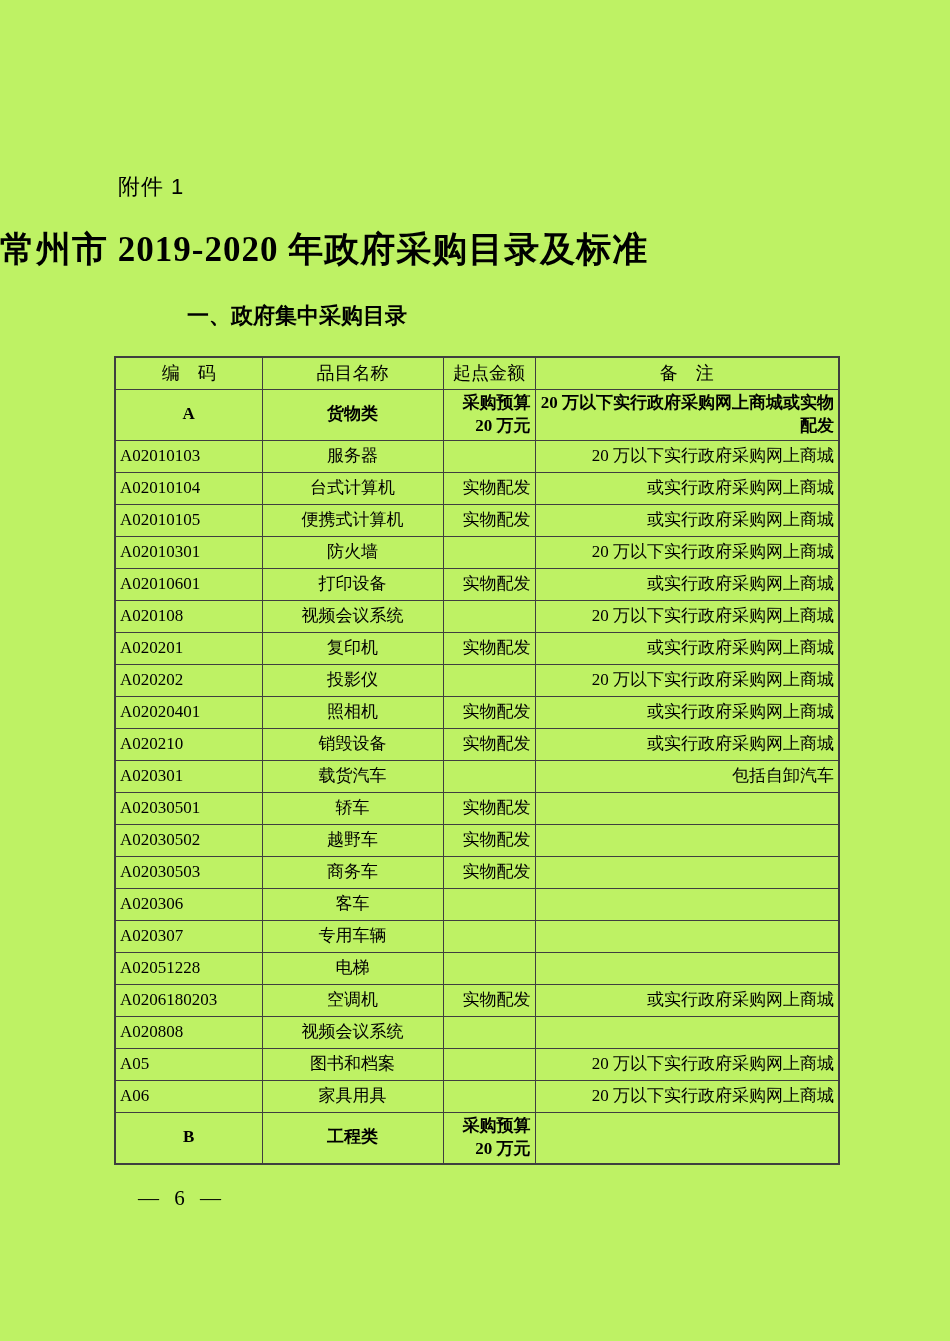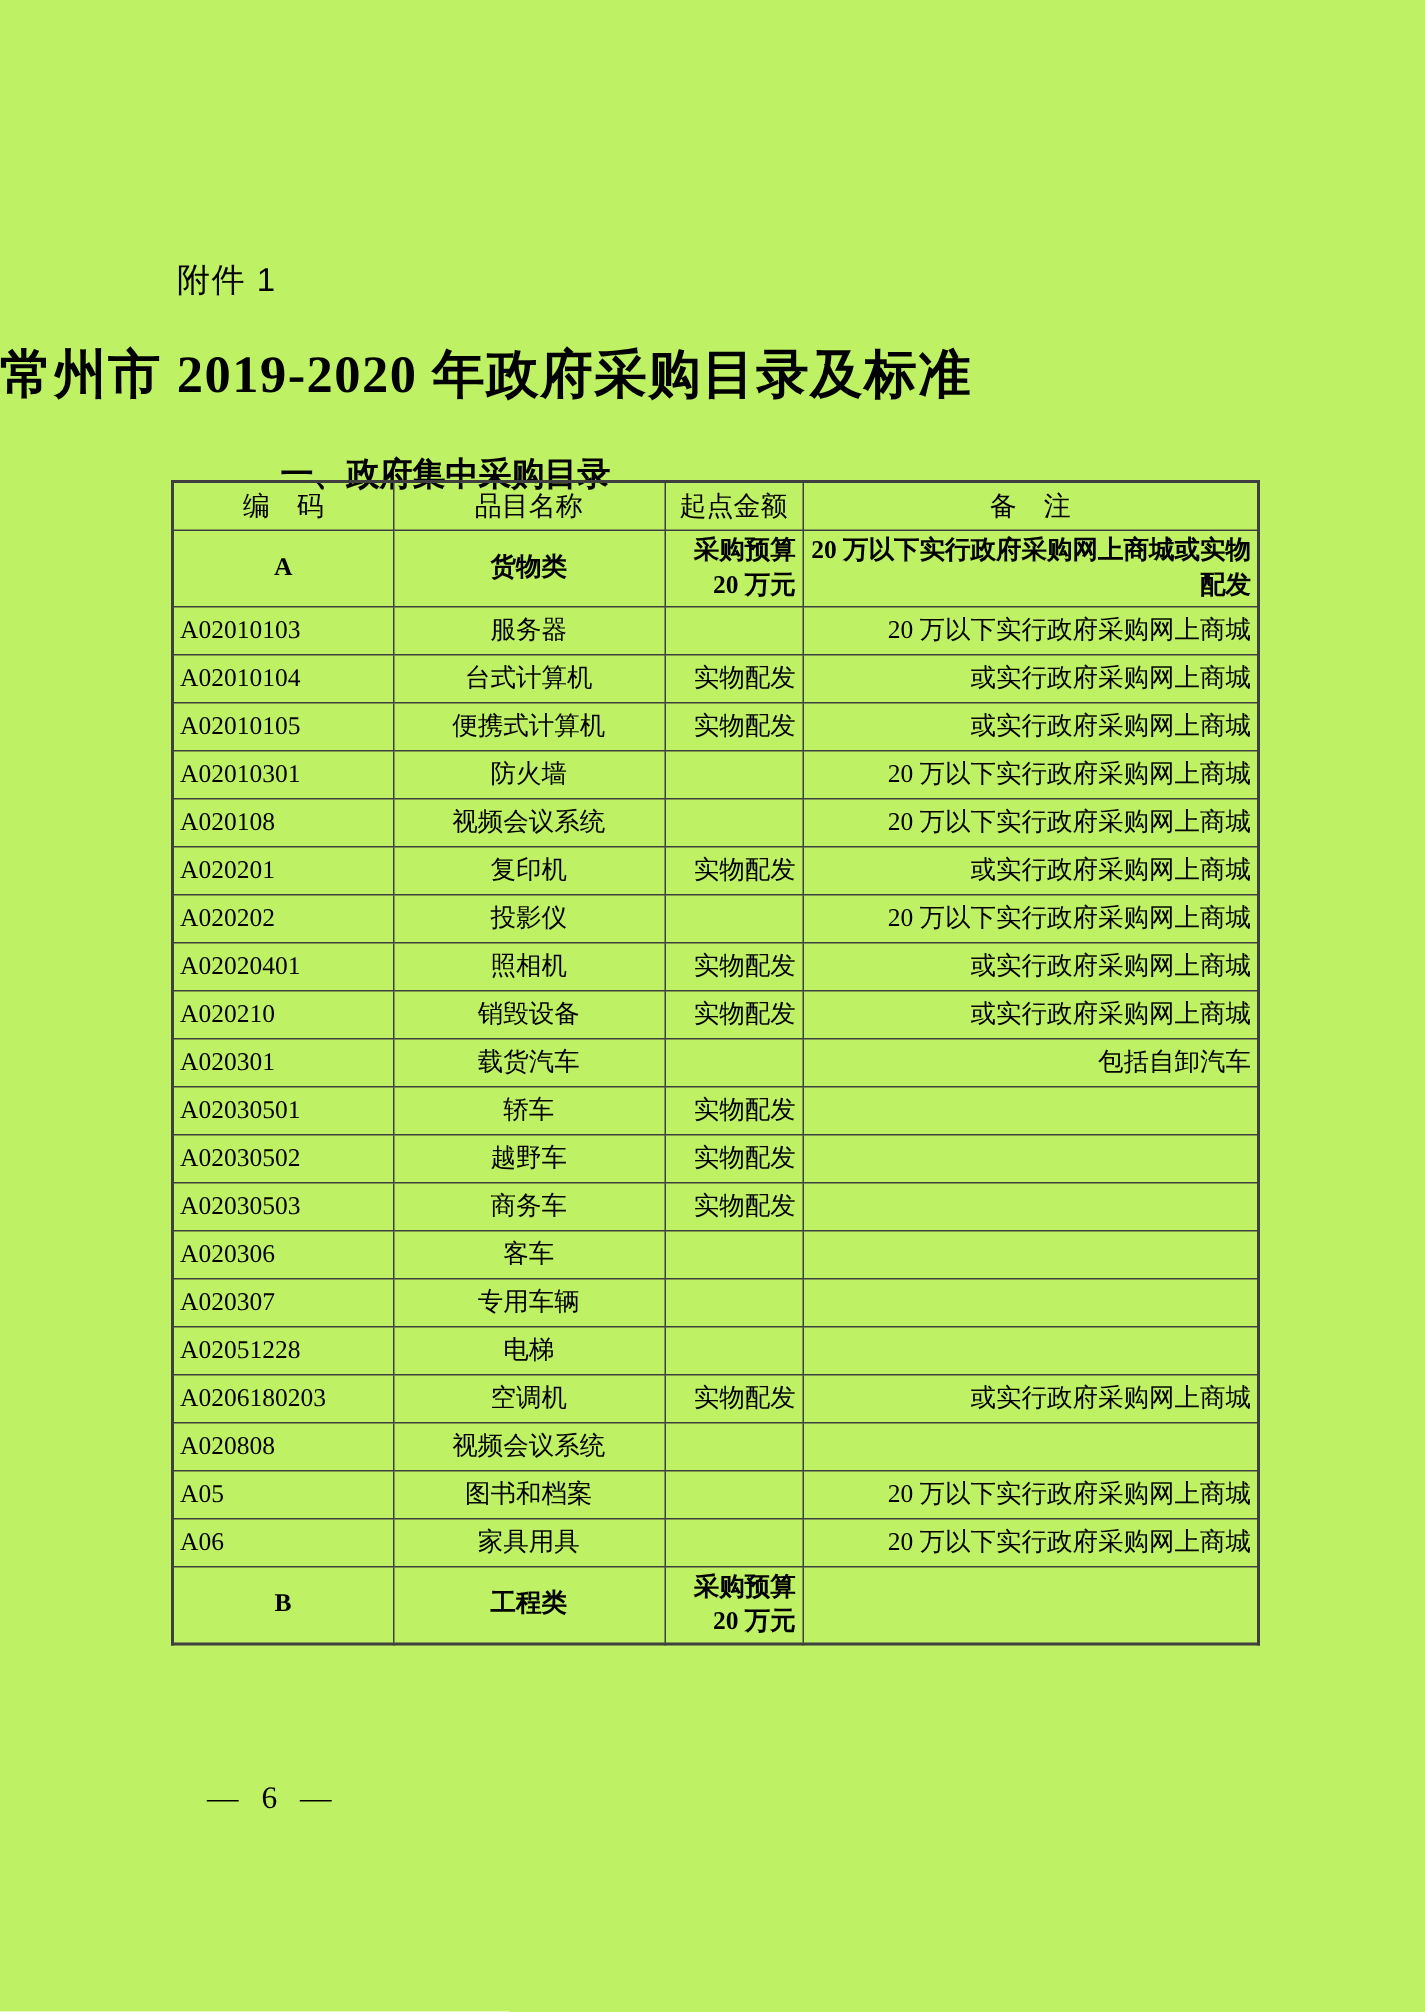--- a/index.html
+++ b/index.html
@@ -42,21 +42,21 @@
     left: 170px;
     top: 301px;
     font-size: 22px;
     font-weight: bold;
     font-family: "Liberation Sans", sans-serif;
     margin-left: 17px;
   }
   table.catalog {
     position: absolute;
     left: 114px;
-    top: 320px;
+    top: 356px;
     width: 724px;
     border-collapse: collapse;
     table-layout: fixed;
     font-size: 17px;
     border: 2px solid #3f3f3f;
   }
   .catalog th, .catalog td {
     border: 1px solid #3f3f3f;
     padding: 2px 4px;
     vertical-align: middle;
@@ -155,20 +155,26 @@
           <td class="cell-threshold">实物配发</td>
           <td class="cell-remark">或实行政府采购网上商城</td>
         </tr>
         <tr>
           <td class="cell-code">A02010301</td>
           <td class="cell-name">防火墙</td>
           <td class="cell-threshold"></td>
           <td class="cell-remark">20 万以下实行政府采购网上商城</td>
         </tr>
         <tr>
+          <td class="cell-code">A02010601</td>
+          <td class="cell-name">打印设备</td>
+          <td class="cell-threshold">实物配发</td>
+          <td class="cell-remark">或实行政府采购网上商城</td>
+        </tr>
+        <tr>
           <td class="cell-code">A020108</td>
           <td class="cell-name">视频会议系统</td>
           <td class="cell-threshold"></td>
           <td class="cell-remark">20 万以下实行政府采购网上商城</td>
         </tr>
         <tr>
           <td class="cell-code">A020201</td>
           <td class="cell-name">复印机</td>
           <td class="cell-threshold">实物配发</td>
           <td class="cell-remark">或实行政府采购网上商城</td>

